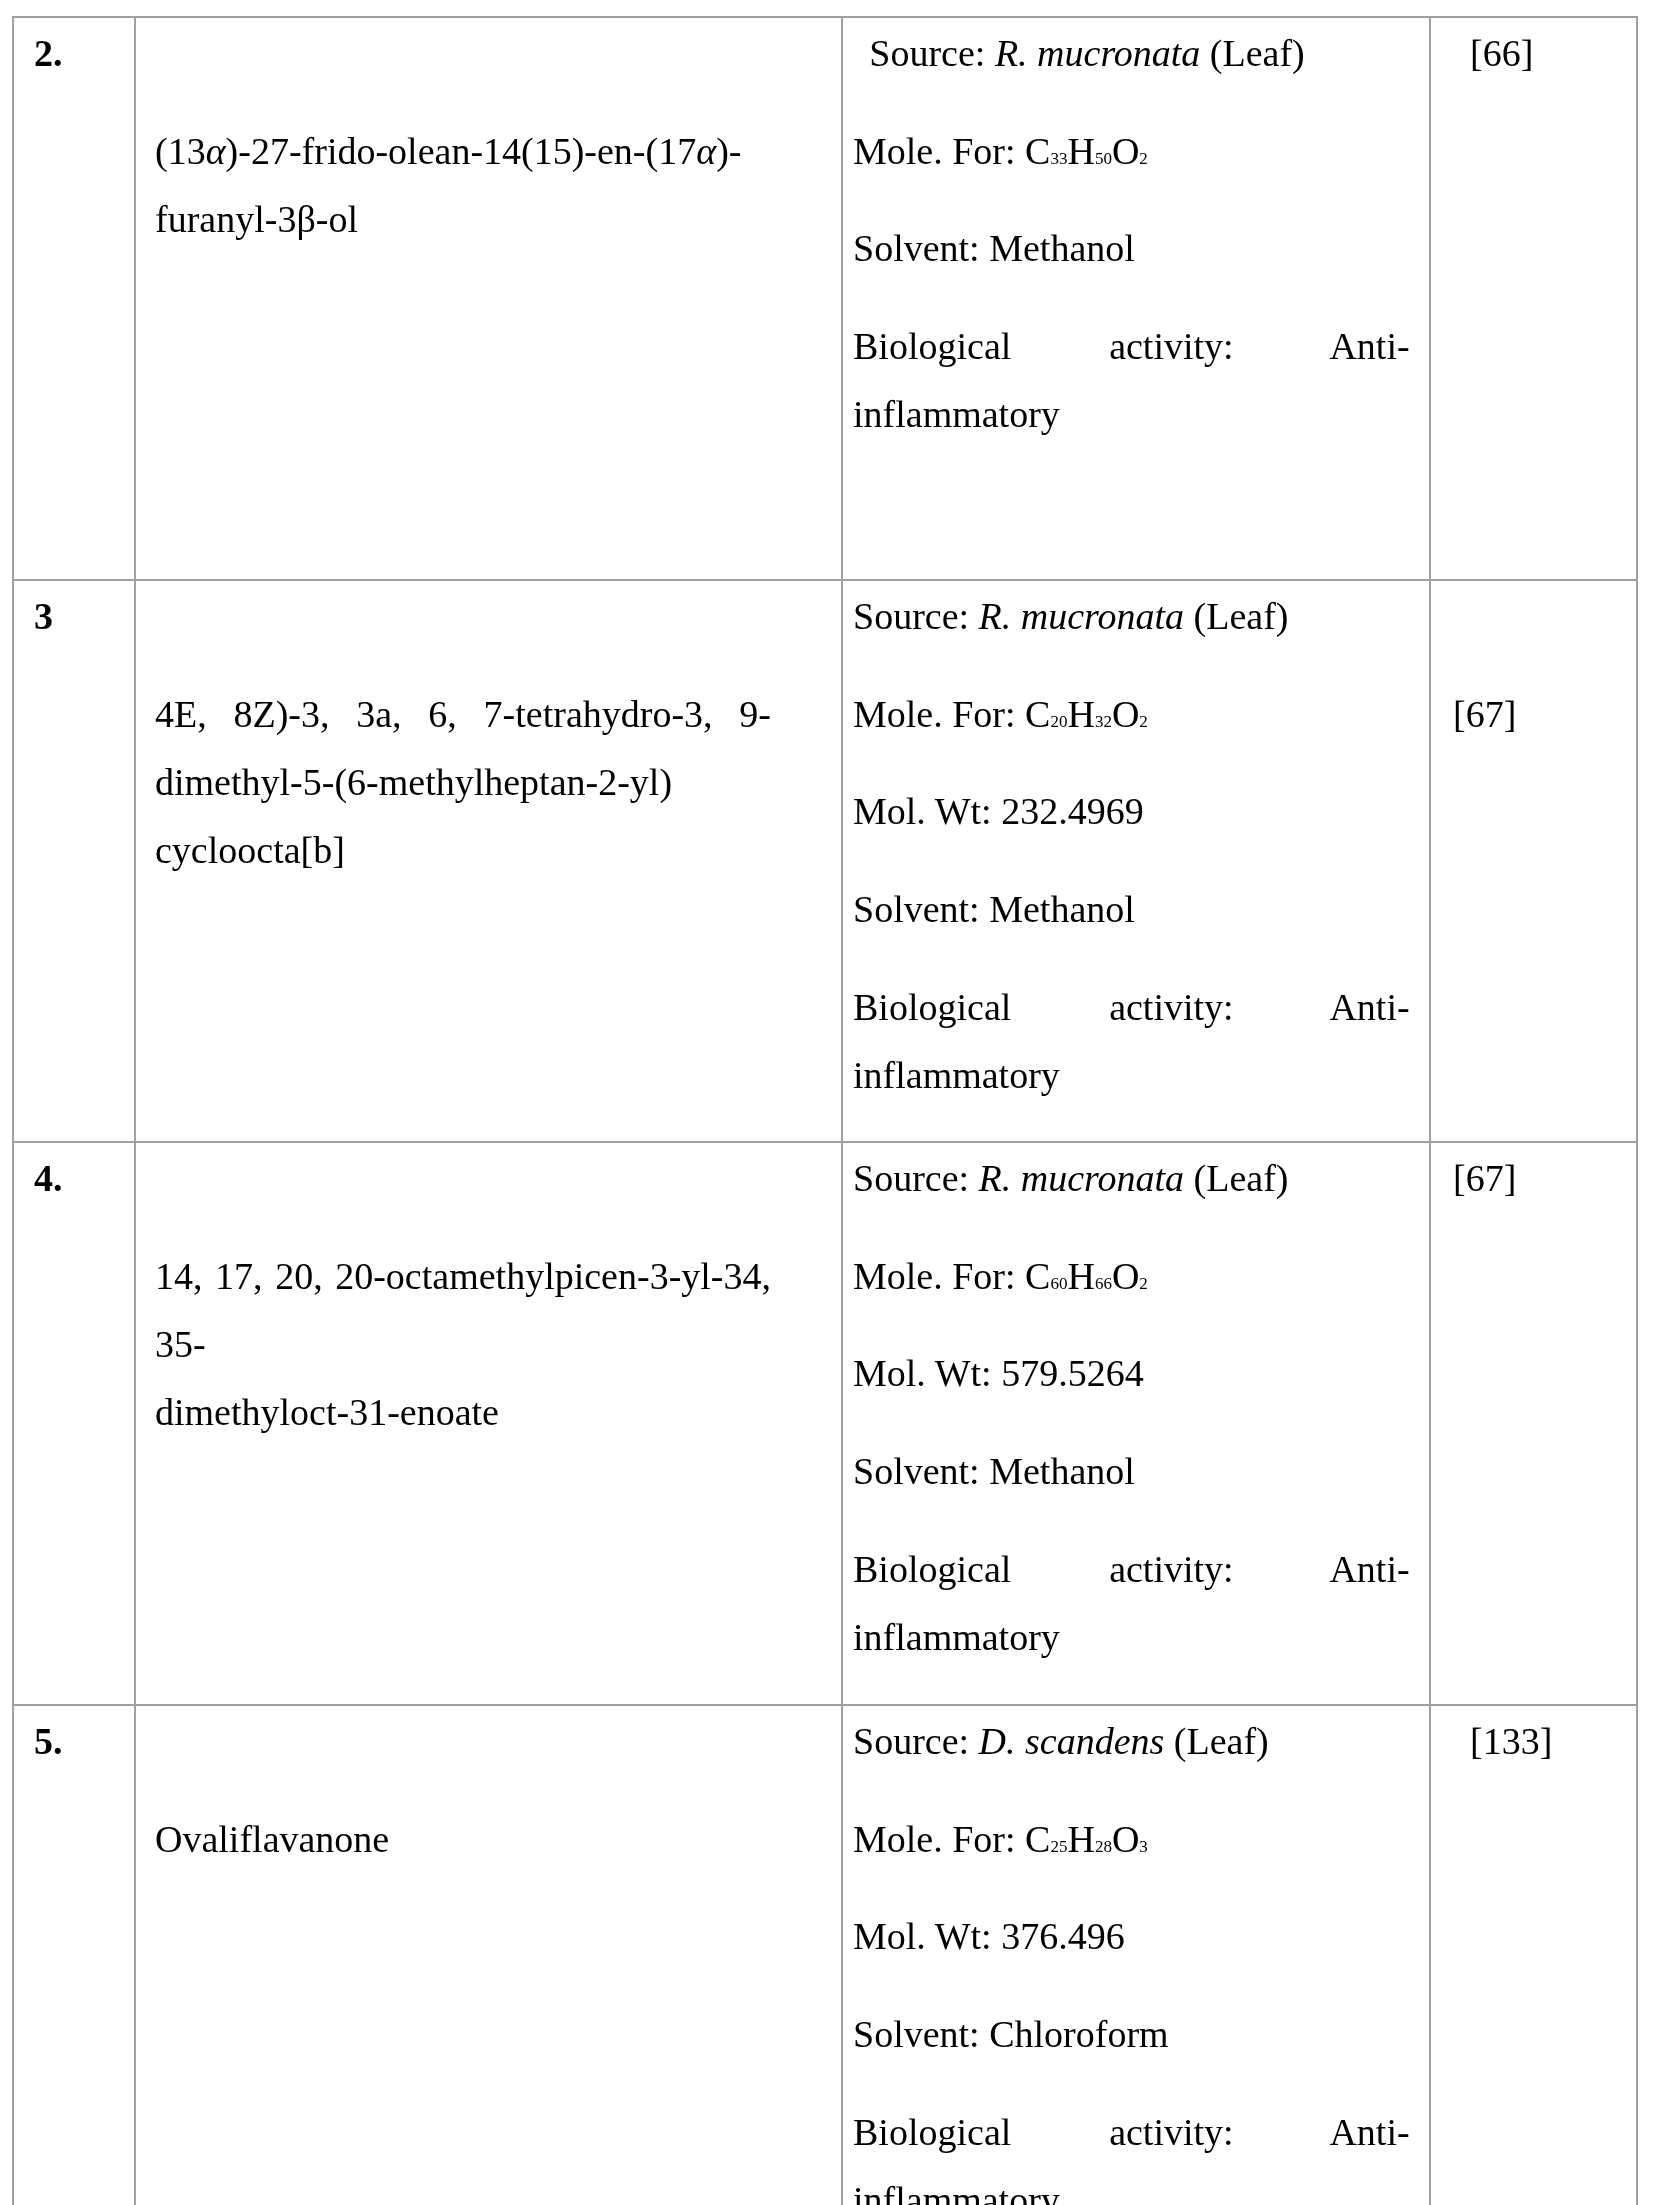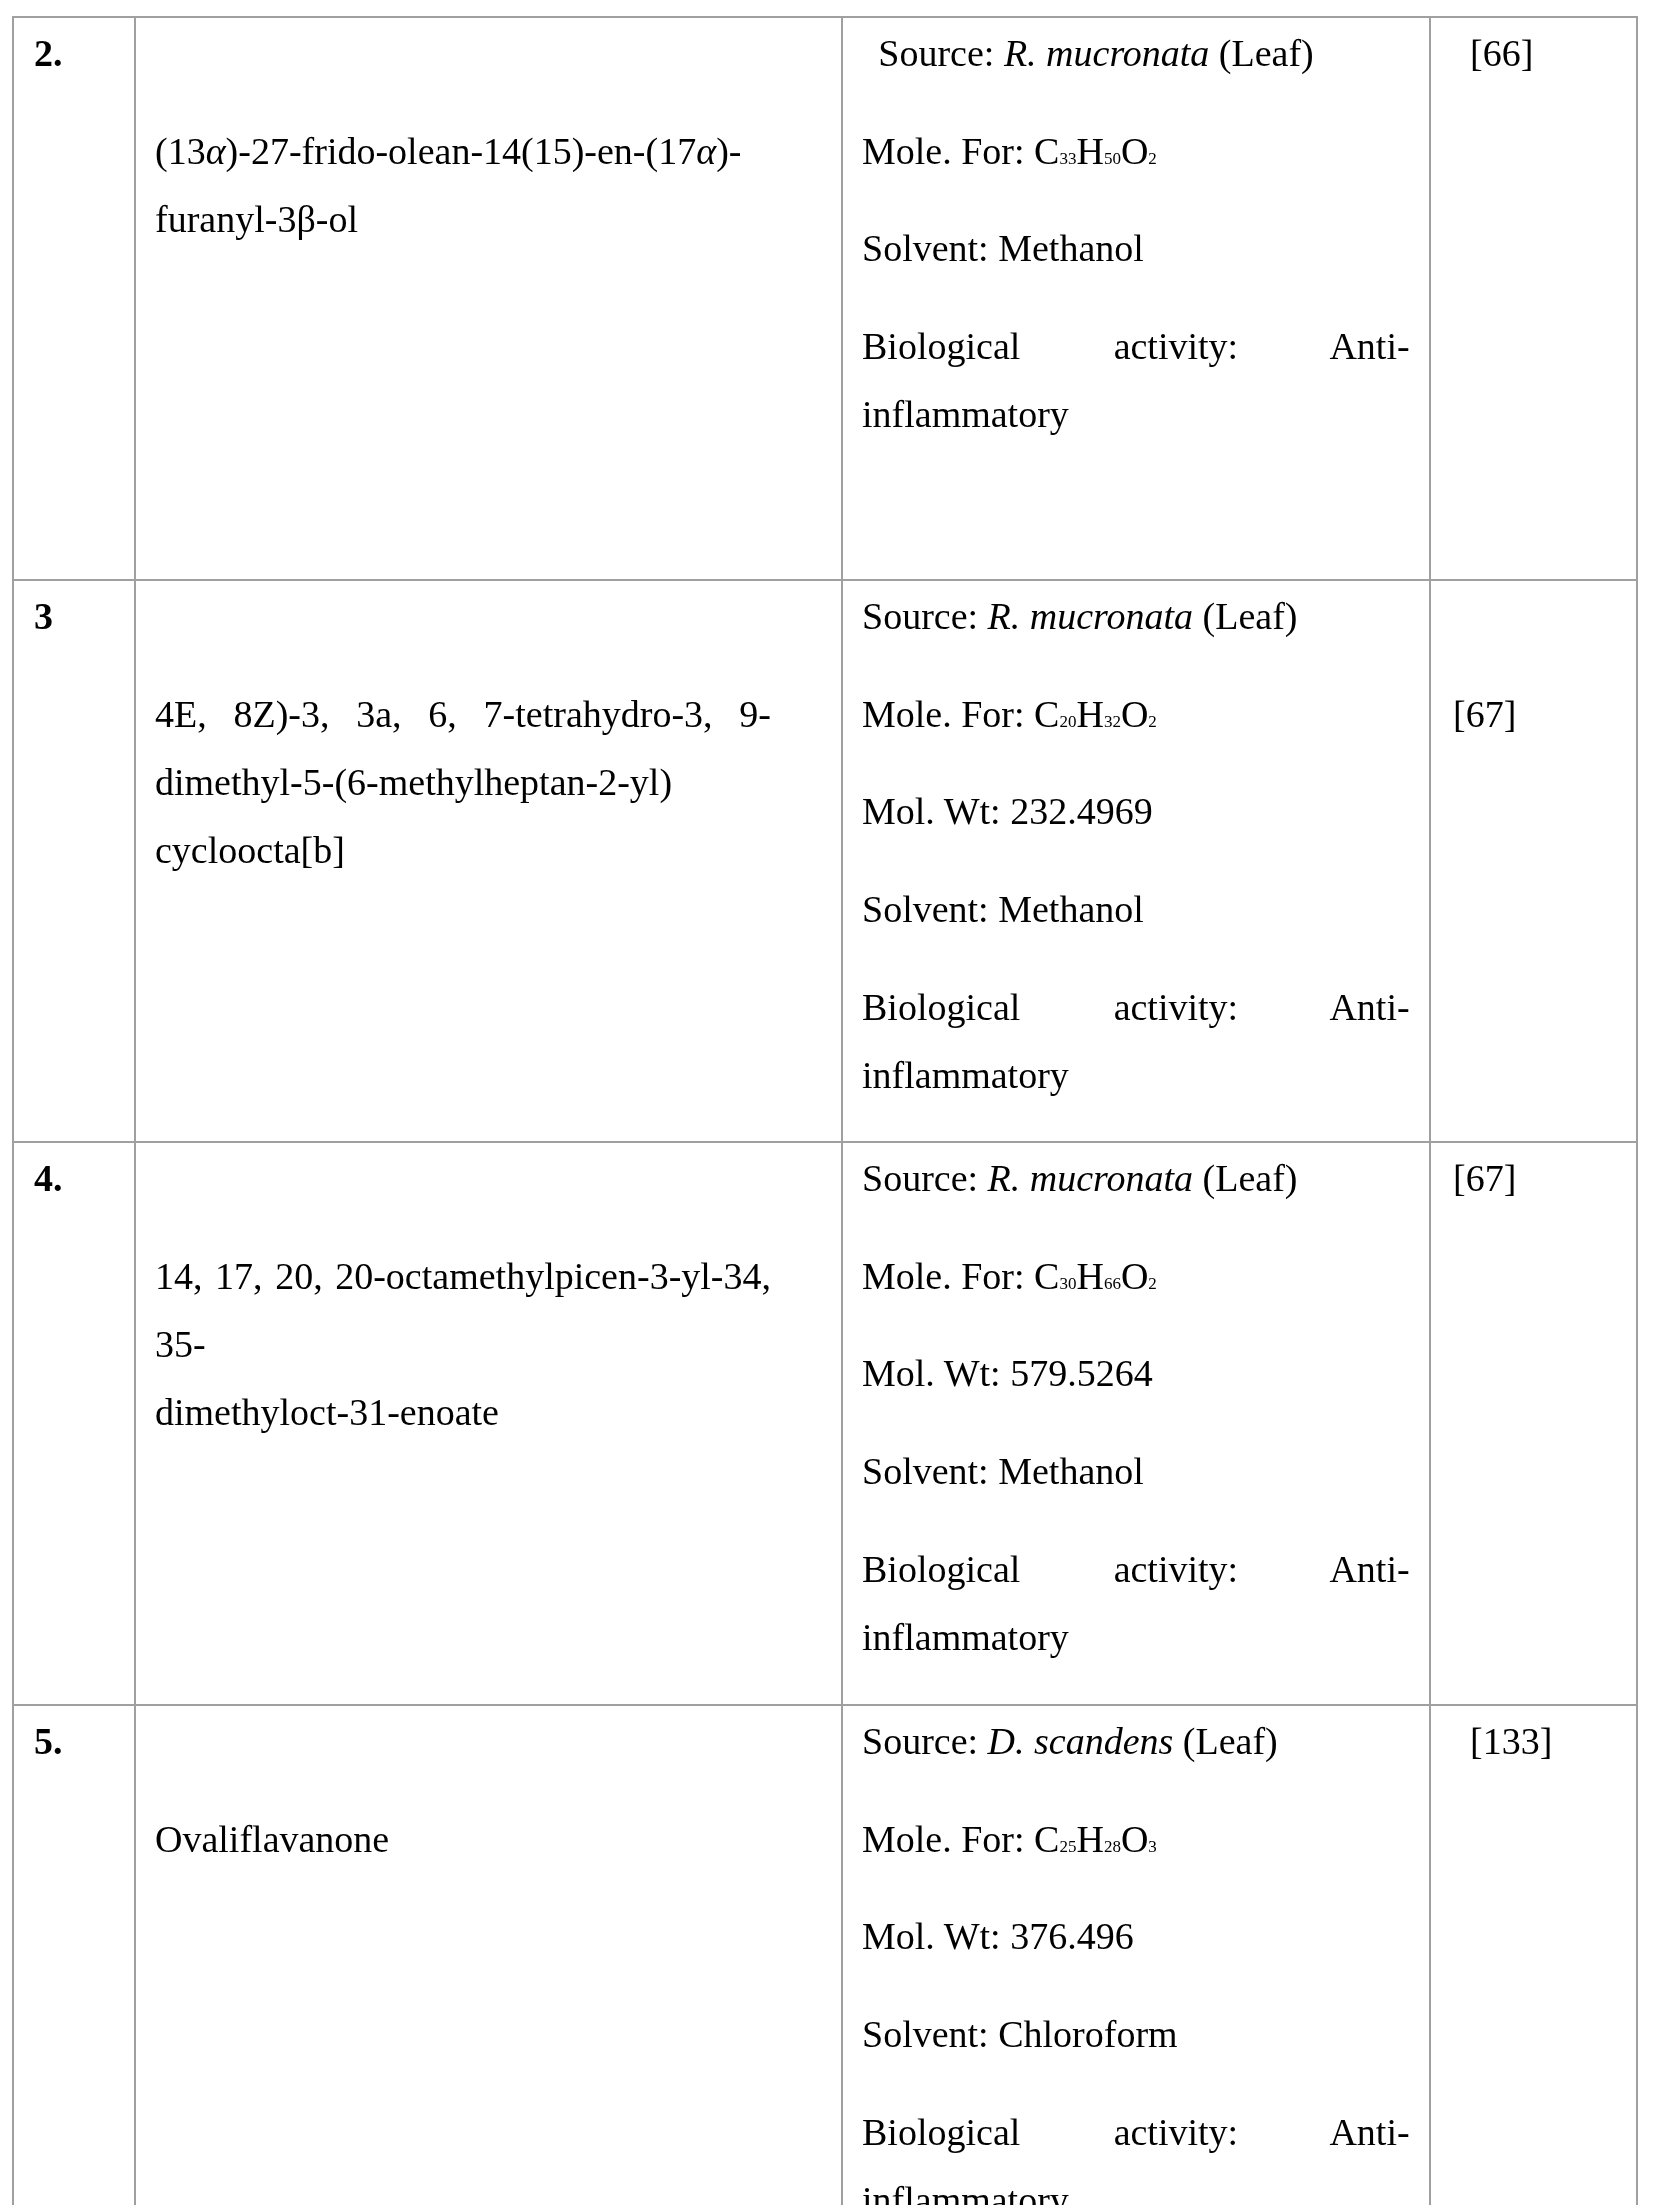--- a/index.html
+++ b/index.html
@@ -13,21 +13,21 @@
     font-size: 38px;
     color: #000000;
   }
   .hline { position: absolute; left: 12px; width: 1626px; height: 2.2px; background: #a0a0a0; }
   .vline { position: absolute; top: 16px; height: 2548px; width: 2.2px; background: #a0a0a0; }
 
   .row { position: absolute; left: 0; width: 1655px; }
   .cell { position: absolute; top: 0; bottom: 0; padding-top: 3.3px; box-sizing: border-box; }
   .c1 { left: 14px; width: 120px; padding-left: 20px; }
   .c2 { left: 136px; width: 656px; padding-left: 19px; padding-right: 21px; }
-  .c3 { left: 843px; width: 586px; padding-left: 19px; padding-right: 19.4px; }
+  .c3 { left: 843px; width: 586px; padding-left: 10px; padding-right: 19.4px; }
   .c4 { left: 1432px; width: 165px; padding-left: 21px; }
   .c4.shift { padding-left: 38px; }
 
   .num { display: block; font-weight: 700; line-height: 68px; white-space: nowrap; }
   .ln { line-height: 68px; white-space: nowrap; }
   .para { margin: 0 0 29.6px 0; line-height: 68px; white-space: nowrap; }
   .bio { margin: 0; }
   .spacer { height: 98px; }
   .jl {
     white-space: normal;
@@ -111,21 +111,21 @@
       <div class="cell c1">
         <span class="num">4.</span>
       </div>
       <div class="cell c2">
         <div class="spacer"></div>
         <div class="ln jl"><span>14, 17, 20, 20-octamethylpicen-3-yl-34, 35-</span></div>
         <div class="ln"><span>dimethyloct-31-enoate</span></div>
       </div>
       <div class="cell c3">
         <p class="para"><span>Source:</span> <i>R. mucronata</i> <span>(Leaf)</span></p>
-        <p class="para"><span>Mole. For:</span> <span>C</span><sub class="sb">30</sub><span>H</span><sub class="sb">66</sub><span>O</span><sub class="sb">2</sub></p>
+        <p class="para"><span>Mole. For:</span> <span>C</span><sub class="sb">60</sub><span>H</span><sub class="sb">66</sub><span>O</span><sub class="sb">2</sub></p>
         <p class="para"><span>Mol. Wt:</span> <span>579.5264</span></p>
         <p class="para"><span>Solvent:</span> <span>Methanol</span></p>
         <div class="bio">
           <div class="ln jl"><span>Biological activity:</span> <span>Anti-</span></div>
           <div class="ln"><span>inflammatory</span></div>
         </div>
       </div>
       <div class="cell c4">
         <span class="ref">[67]</span>
       </div>

